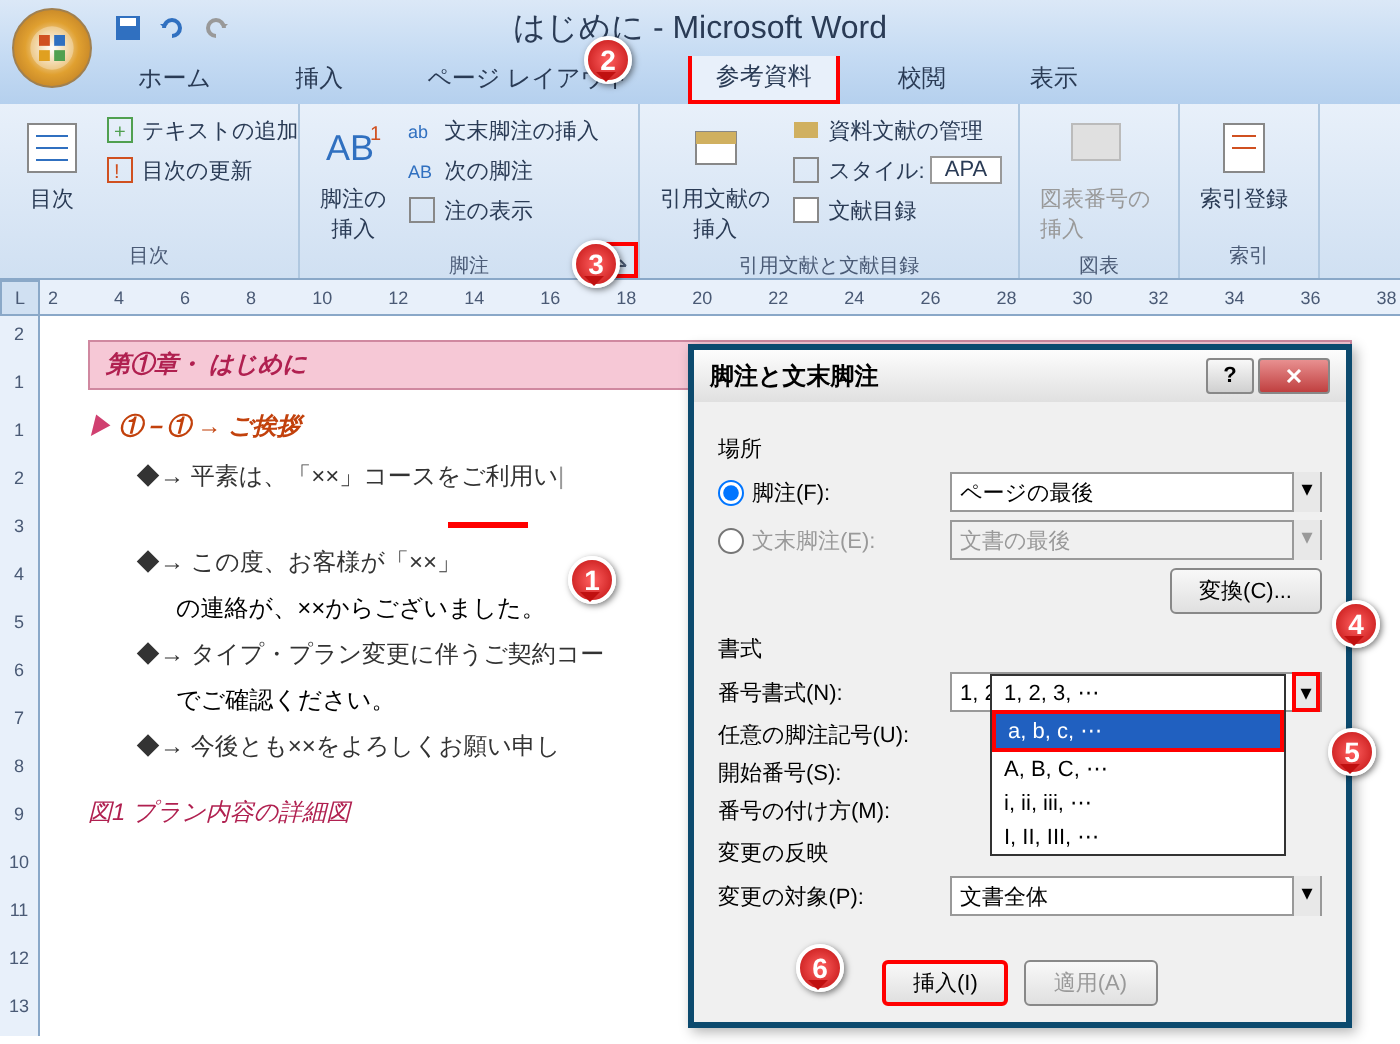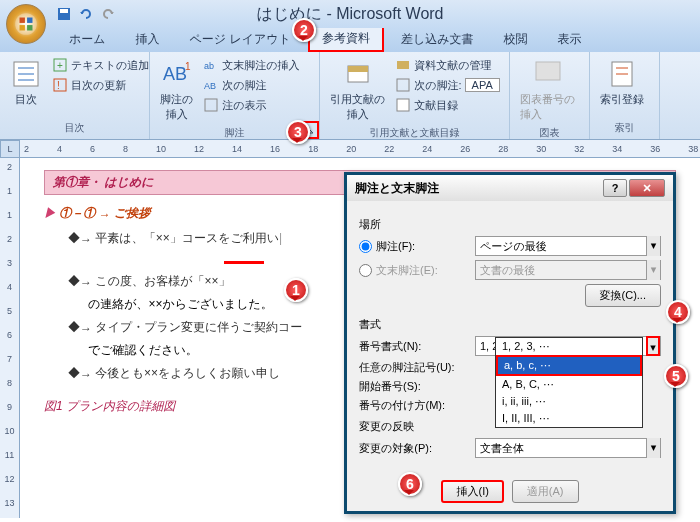--- a/index.html
+++ b/index.html
@@ -7,21 +7,21 @@
 
 
 .titlebar { height: 28px; background: linear-gradient(#dbe8f7, #c5dbf3); display: flex; align-items: center; position: relative; }
 .office-btn { width: 40px; height: 40px; border-radius: 50%; background: radial-gradient(#fff, #e0a030, #b07020); position: absolute; left: 6px; top: 4px; border: 1px solid #a08050; z-index: 10; display: flex; align-items: center; justify-content: center; }
 .office-btn svg { width: 26px; height: 26px; }
 .qat { margin-left: 56px; display: flex; gap: 6px; align-items: center; }
 .qat-icon { width: 16px; height: 16px; display: flex; align-items: center; justify-content: center; }
 .title-text { position: absolute; left: 50%; transform: translateX(-50%); font-size: 16px; color: #2a3b55; }
 
 
-.tabs { height: 24px; background: linear-gradient(#c5dbf3, #b5d0ee); display: flex; align-items: flex-end; padding-left: 56px; gap: 4px; }
+.tabs { height: 24px; background: linear-gradient(#c5dbf3, #b5d0ee); display: flex; align-items: flex-end; padding-left: 56px; gap: 16px; }
 .tab { padding: 3px 12px; font-size: 12px; color: #2a3b55; cursor: pointer; border: 1px solid transparent; }
 .tab.active { background: #e8f0fa; border: 1px solid #8aa8c8; border-bottom: 1px solid #e8f0fa; border-radius: 3px 3px 0 0; }
 .tab.highlighted { border: 2px solid red; }
 
 
 .ribbon { height: 88px; background: linear-gradient(#e8f0fa, #d0e0f2); border-bottom: 1px solid #8aa8c8; display: flex; }
 .group { border-right: 1px solid #b0c8e0; padding: 4px 6px; display: flex; flex-direction: column; justify-content: space-between; position: relative; }
 .group-label { font-size: 10px; color: #4a5a75; text-align: center; padding-top: 2px; }
 .group-body { display: flex; gap: 4px; flex: 1; }
 .big-btn { display: flex; flex-direction: column; align-items: center; gap: 2px; padding: 2px 4px; font-size: 11px; color: #2a3b55; }
@@ -112,21 +112,20 @@
       </span>
   </div>
   <div class="title-text">はじめに - Microsoft Word</div>
 </div>
 
 <div class="tabs">
   <div class="tab">ホーム</div>
   <div class="tab">挿入</div>
   <div class="tab">ページ レイアウト</div>
   <div class="tab active highlighted">参考資料</div>
-  <div class="tab">差し込み文書</div>
   <div class="tab">校閲</div>
   <div class="tab">表示</div>
 </div>
 
 <div class="ribbon">
   <div class="group" style="width:150px">
     <div class="group-body">
       <div class="big-btn">
         <svg class="icon" viewBox="0 0 32 32">
             <rect x="4" y="4" width="24" height="24" fill="#fff" stroke="#888"></rect>
@@ -209,21 +208,21 @@
         <div class="small-btn">
             <svg class="icon" viewBox="0 0 16 16">
               <rect x="2" y="4" width="12" height="8" fill="#d0b060"></rect>
             </svg>
             <span>資料文献の管理</span>
           </div>
         <div class="small-btn">
             <svg class="icon" viewBox="0 0 16 16">
               <rect x="2" y="2" width="12" height="12" fill="none" stroke="#888"></rect>
             </svg>
-            <span>次の脚注:</span> 
+            <span>スタイル:</span> 
             <span style="border:1px solid #999;padding:0 6px;background:#fff">APA</span>
           </div>
         <div class="small-btn">
             <svg class="icon" viewBox="0 0 16 16">
               <rect x="2" y="2" width="12" height="12" fill="#fff" stroke="#888"></rect>
             </svg>
             <span>文献目録</span>
           </div>
       </div>
     </div>

